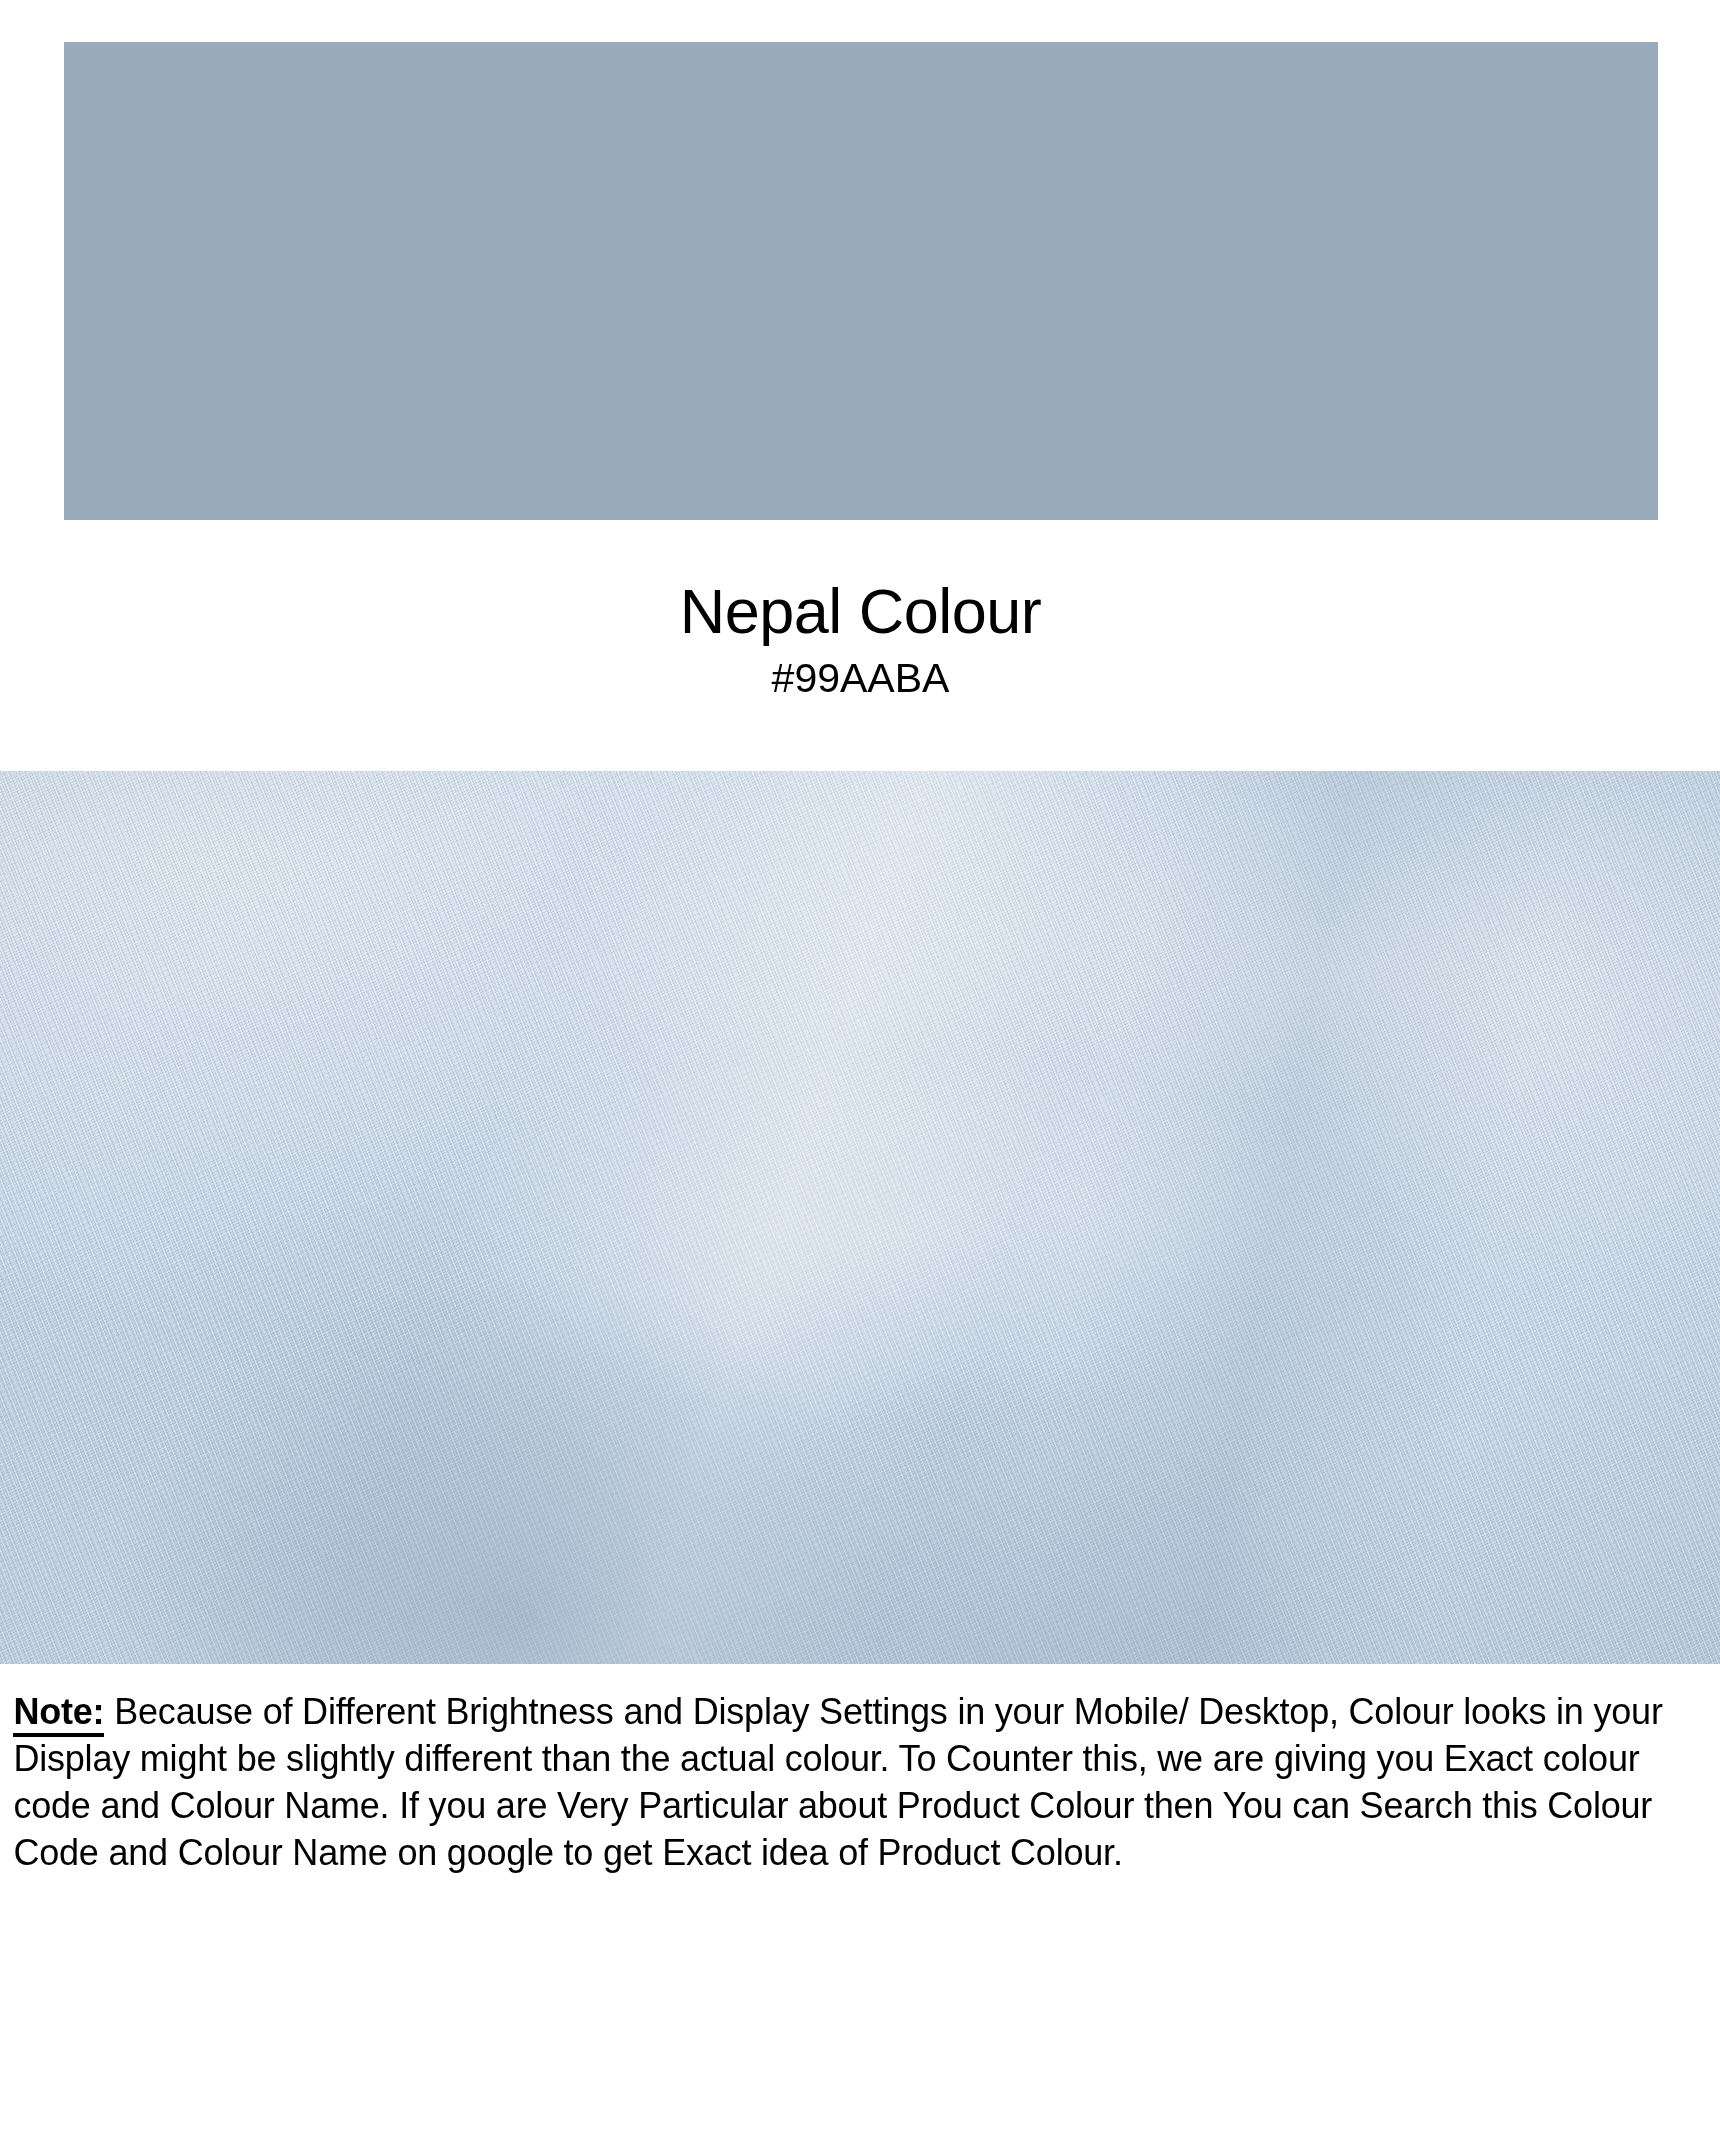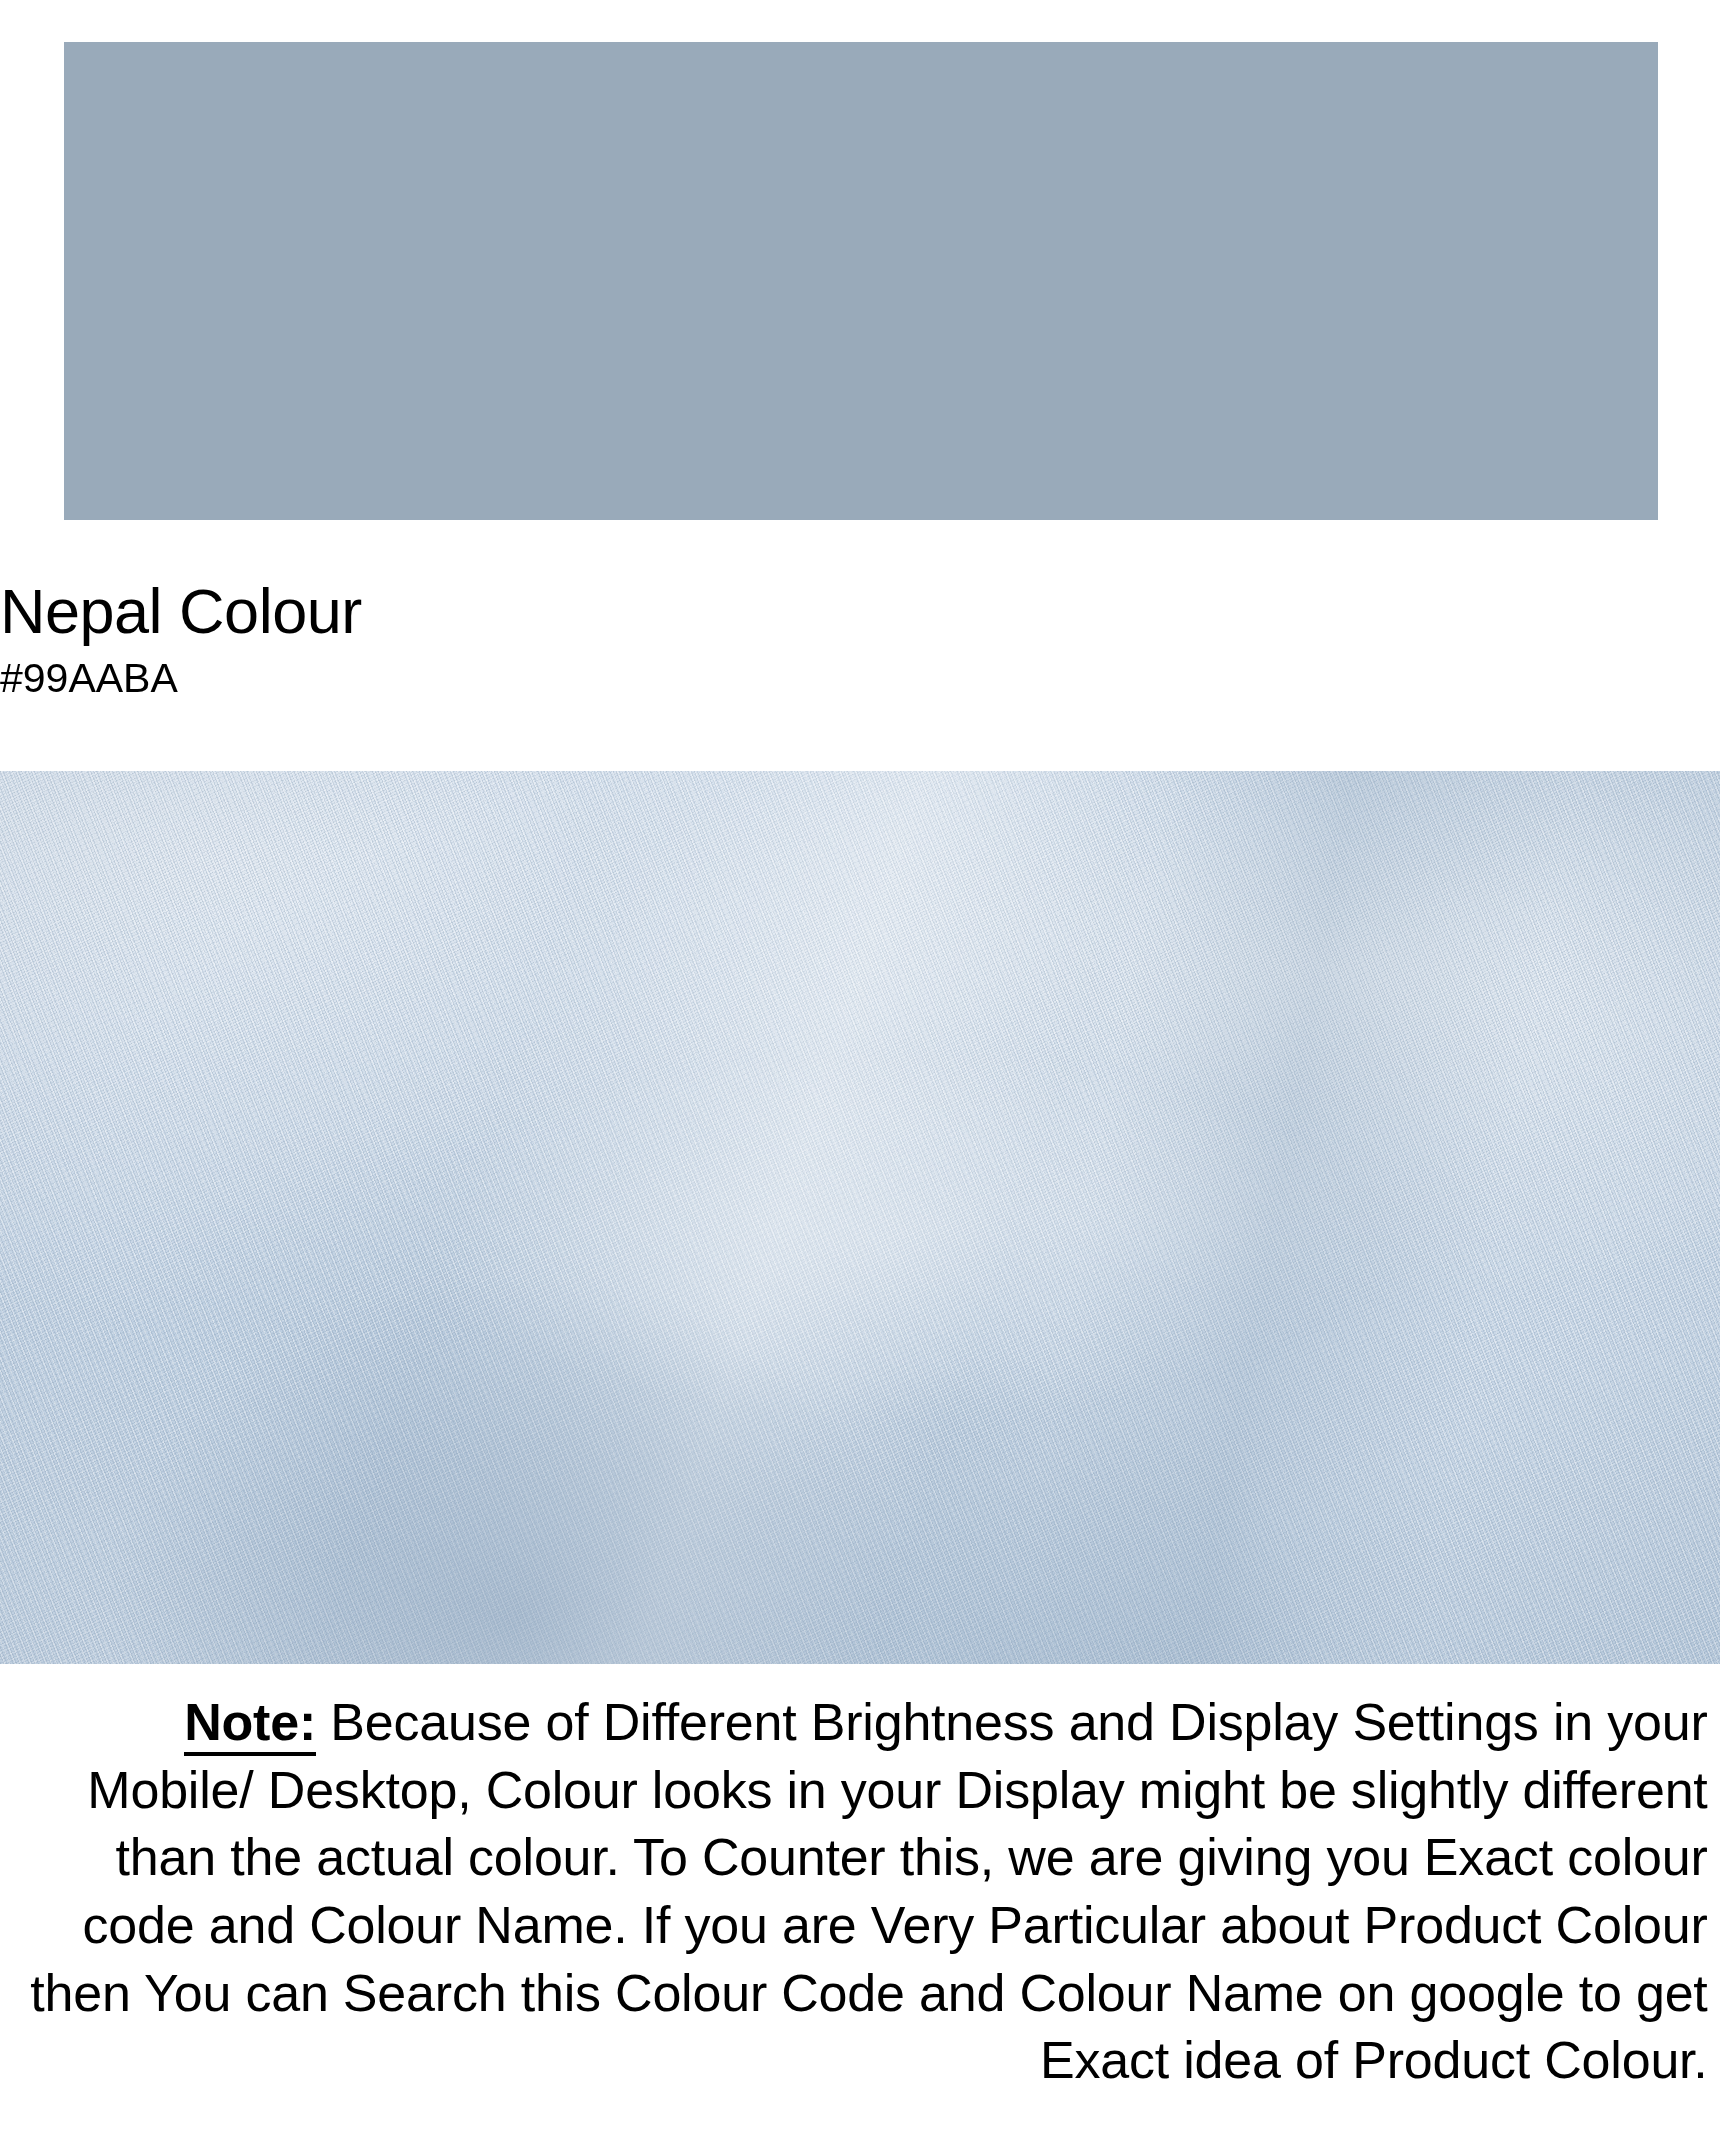--- a/index.html
+++ b/index.html
@@ -28,20 +28,21 @@
     display: flex;
     justify-content: center;
   }
   .swatch {
     width: 1594px;
     height: 478px;
   }
 
   
   .caption {
+    text-align: center;
     margin-top: 55px;
     line-height: 1.15;
   }
   .caption .name {
     font-size: 63px;
     letter-spacing: -0.5px;
   }
   .caption .code {
     font-size: 41px;
     letter-spacing: 0px;
@@ -91,24 +92,23 @@
   }
   .fabric .vignette {
     position: absolute;
     inset: 0;
     background: radial-gradient(ellipse 80% 85% at 50% 45%, rgba(0,0,0,0) 55%, rgba(90,115,140,0.10) 100%);
   }
 
   
   .note {
     padding: 25px 13.4px 0 13.4px;
-    font-size: 52px;
+    font-size: 36px;
     line-height: 1.30;
     letter-spacing: -0.2px;
-    text-align: right;
   }
   .note b.lead {
     font-weight: bold;
     border-bottom: 4.8px solid #000;
     padding-bottom: 1px;
   }
 </style>
 </head>
 <body>
 

